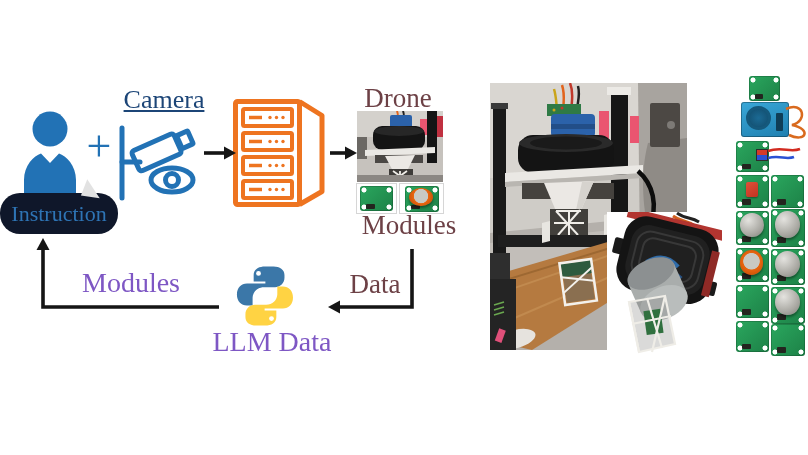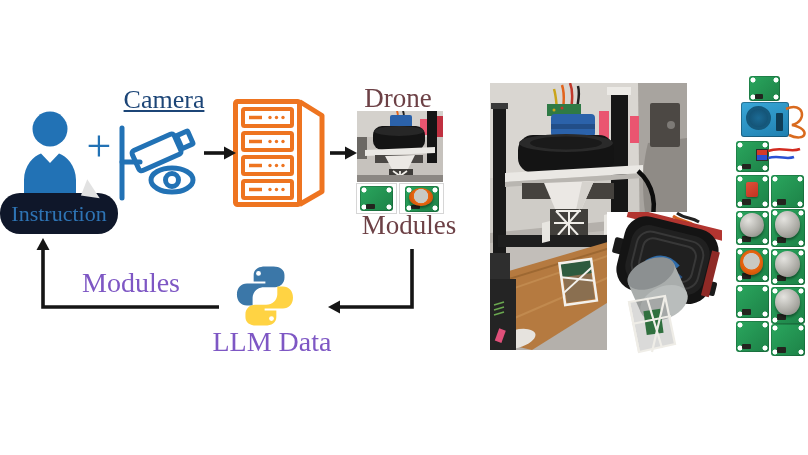--- a/index.html
+++ b/index.html
@@ -135,20 +135,21 @@
 
   <svg class="abs python-icon" width="62" height="66" viewBox="0 0 64 66">
     <path d="M31.9 2.5c-6.6 0-11.6 2.9-11.6 8.9v6.6h12.1v2.2H13.4c-6 0-10.4 4.4-10.4 11.3S7.4 42.8 13.4 42.8h5.8v-7.9c0-6 5.2-10.9 11.6-10.9h11.6c5.3 0 9.7-4.4 9.7-9.8v-2.8c0-5.9-5-8.9-11.2-8.9H31.9z" fill="#3b77a8"></path>
     <circle cx="25.3" cy="9.7" r="2.5" fill="#ffffff"></circle>
     <path d="M32.1 63.5c6.6 0 11.6-2.9 11.6-8.9V48H31.6v-2.2h18.9c6 0 10.4-4.4 10.4-11.3s-4.4-11.3-10.4-11.3h-5.8v7.9c0 6-5.2 10.9-11.6 10.9H21.5c-5.3 0-9.7 4.4-9.7 9.8v2.8c0 5.9 5 8.9 11.2 8.9h9.1z" fill="#ffd343"></path>
     <circle cx="38.7" cy="56.3" r="2.5" fill="#ffffff"></circle>
   </svg>
 
   <div class="lbl purple llmagent-label">LLM Data</div>
   <div class="lbl purple feedback-label">Modules</div>
+  <div class="lbl maroon data-label">Data</div>
   <div class="lbl maroon drone-label">Drone</div>
   <div class="lbl maroon modules-label">Modules</div>
 
   <svg class="abs connector-layer" width="470" height="395" viewBox="0 0 470 395">
     <g stroke="#151515" stroke-width="3.6" fill="none">
       <path d="M204 153 H224"></path>
       <path d="M330 153 H345"></path>
       <path d="M412 249 V307 H340"></path>
       <path d="M219 307 H43 V250"></path>
     </g>

